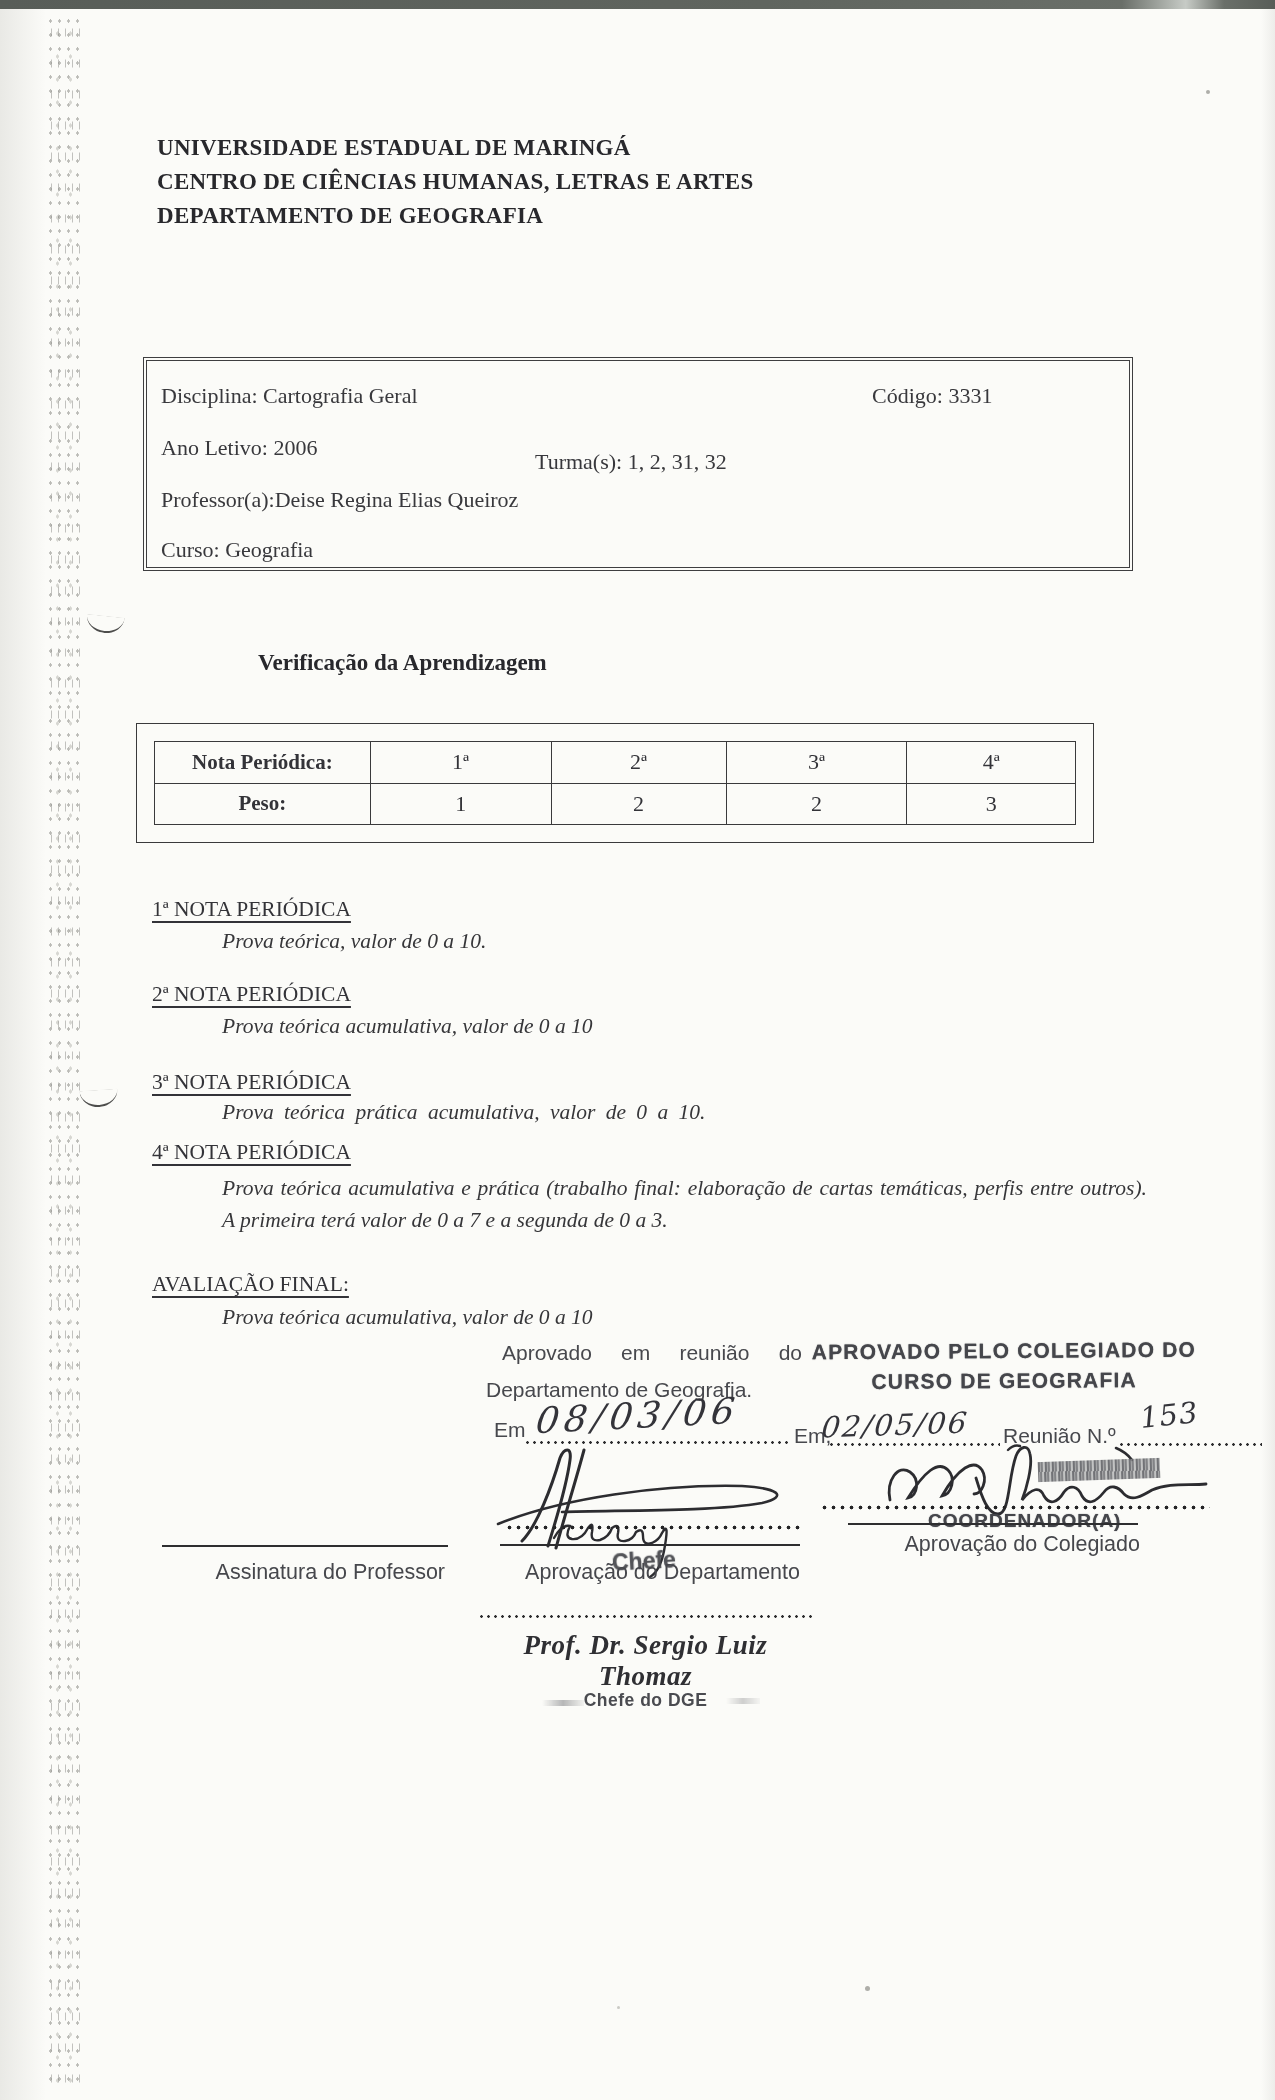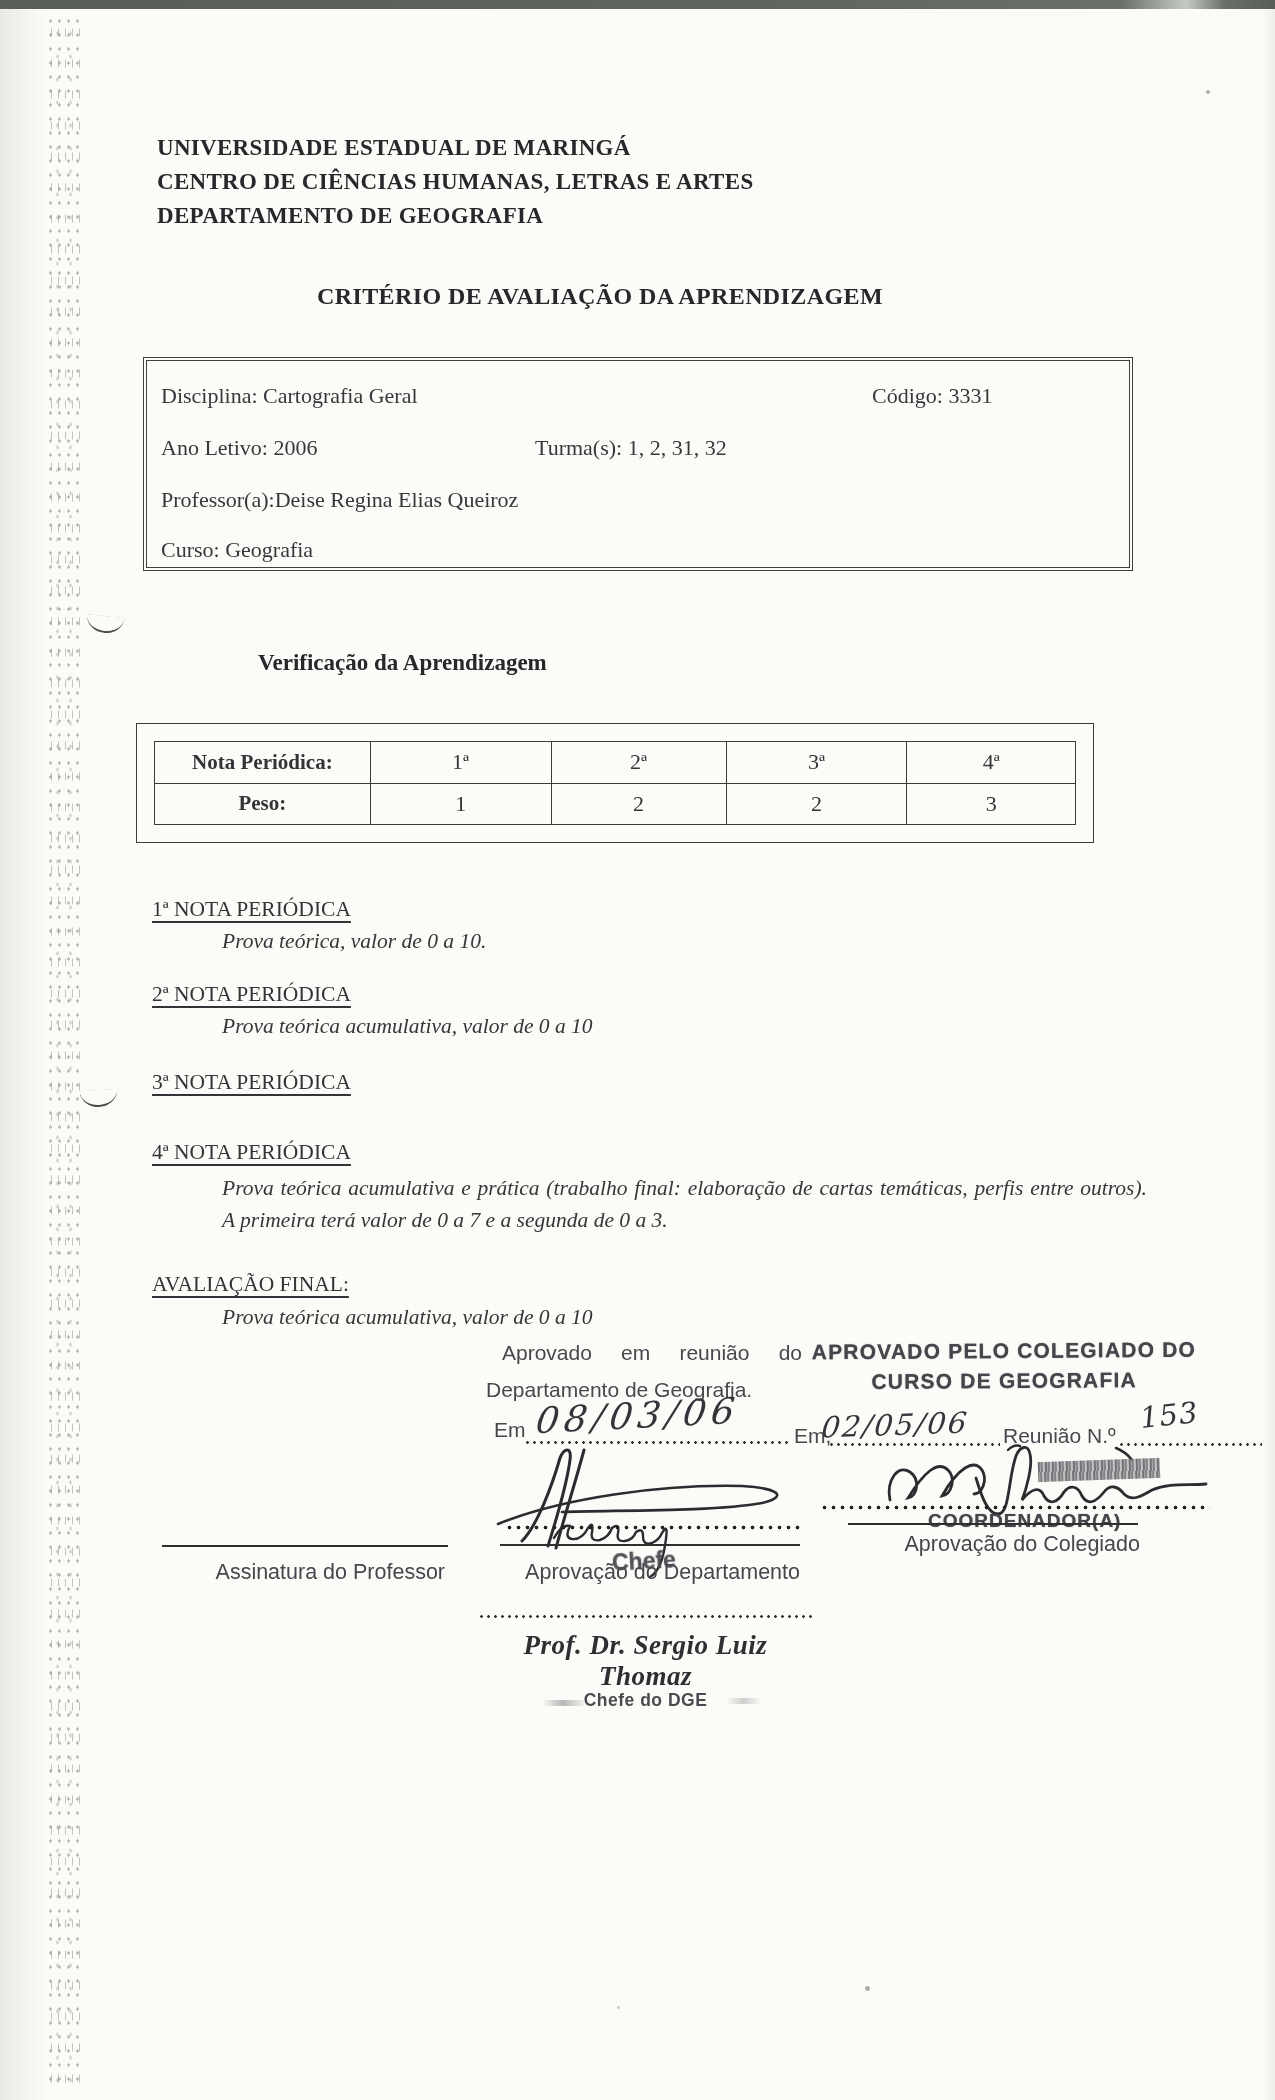--- a/index.html
+++ b/index.html
@@ -84,28 +84,27 @@
   <div class="abs speck" style="left:1206px;top:90px;width:4px;height:4px;"></div>
   <div class="abs speck" style="left:865px;top:1986px;width:5px;height:5px;"></div>
   <div class="abs speck" style="left:617px;top:2006px;width:3px;height:3px;opacity:.45;"></div>
 
   <div class="abs uni-header">
     <div>UNIVERSIDADE ESTADUAL DE MARINGÁ</div>
     <div>CENTRO DE CIÊNCIAS HUMANAS, LETRAS E ARTES</div>
     <div>DEPARTAMENTO DE GEOGRAFIA</div>
   </div>
 
-  <div class="abs doc-title">CRITÉRIO DE AVALIAÇÃO DA APRENDIZAGEM</div>
 
   <div class="abs info-outer">
     <div class="info-inner">
       <div class="info-line" style="left:14px;top:22px;">Disciplina: Cartografia Geral</div>
       <div class="info-line" style="left:725px;top:22px;">Código: 3331</div>
       <div class="info-line" style="left:14px;top:74px;">Ano Letivo: 2006</div>
-      <div class="info-line" style="left:388px;top:74px;">Turma(s): 1, 2, 31, 32</div>
+      <div class="info-line" style="left:388px;top:88px;">Turma(s): 1, 2, 31, 32</div>
       <div class="info-line" style="left:14px;top:126px;">Professor(a):Deise Regina Elias Queiroz</div>
       <div class="info-line" style="left:14px;top:176px;">Curso: Geografia</div>
     </div>
   </div>
 
   <div class="abs verif-heading">Verificação da Aprendizagem</div>
   <div class="abs table-outer">
     <table class="verif">
       <tbody>
           <tr>
@@ -126,20 +125,21 @@
       </table>
   </div>
 
   <div class="abs sec-h" style="top:897px;">1ª NOTA PERIÓDICA</div>
   <div class="abs sec-b" style="top:929px;">Prova teórica, valor de 0 a 10.</div>
 
   <div class="abs sec-h" style="top:982px;">2ª NOTA PERIÓDICA</div>
   <div class="abs sec-b" style="top:1014px;">Prova teórica acumulativa, valor de 0 a 10</div>
 
   <div class="abs sec-h" style="top:1070px;">3ª NOTA PERIÓDICA</div>
+  <div class="abs sec-b ws" style="top:1100px;">Prova teórica prática acumulativa, valor de 0 a 10.</div>
 
   <div class="abs sec-h" style="top:1140px;">4ª NOTA PERIÓDICA</div>
   <div class="abs sec-b block" style="top:1172px;">Prova teórica acumulativa e prática (trabalho final: elaboração de cartas temáticas, perfis entre outros). A primeira terá valor de 0 a 7 e a segunda de 0 a 3.</div>
 
   <div class="abs sec-h" style="top:1272px;">AVALIAÇÃO FINAL:</div>
   <div class="abs sec-b" style="top:1305px;">Prova teórica acumulativa, valor de 0 a 10</div>
 
   <div class="abs sans appr-txt just" style="left:502px;top:1341px;width:300px;">Aprovado em reunião do</div>
   <div class="abs sans appr-txt" style="left:486px;top:1378px;">Departamento de Geografia.</div>
 

